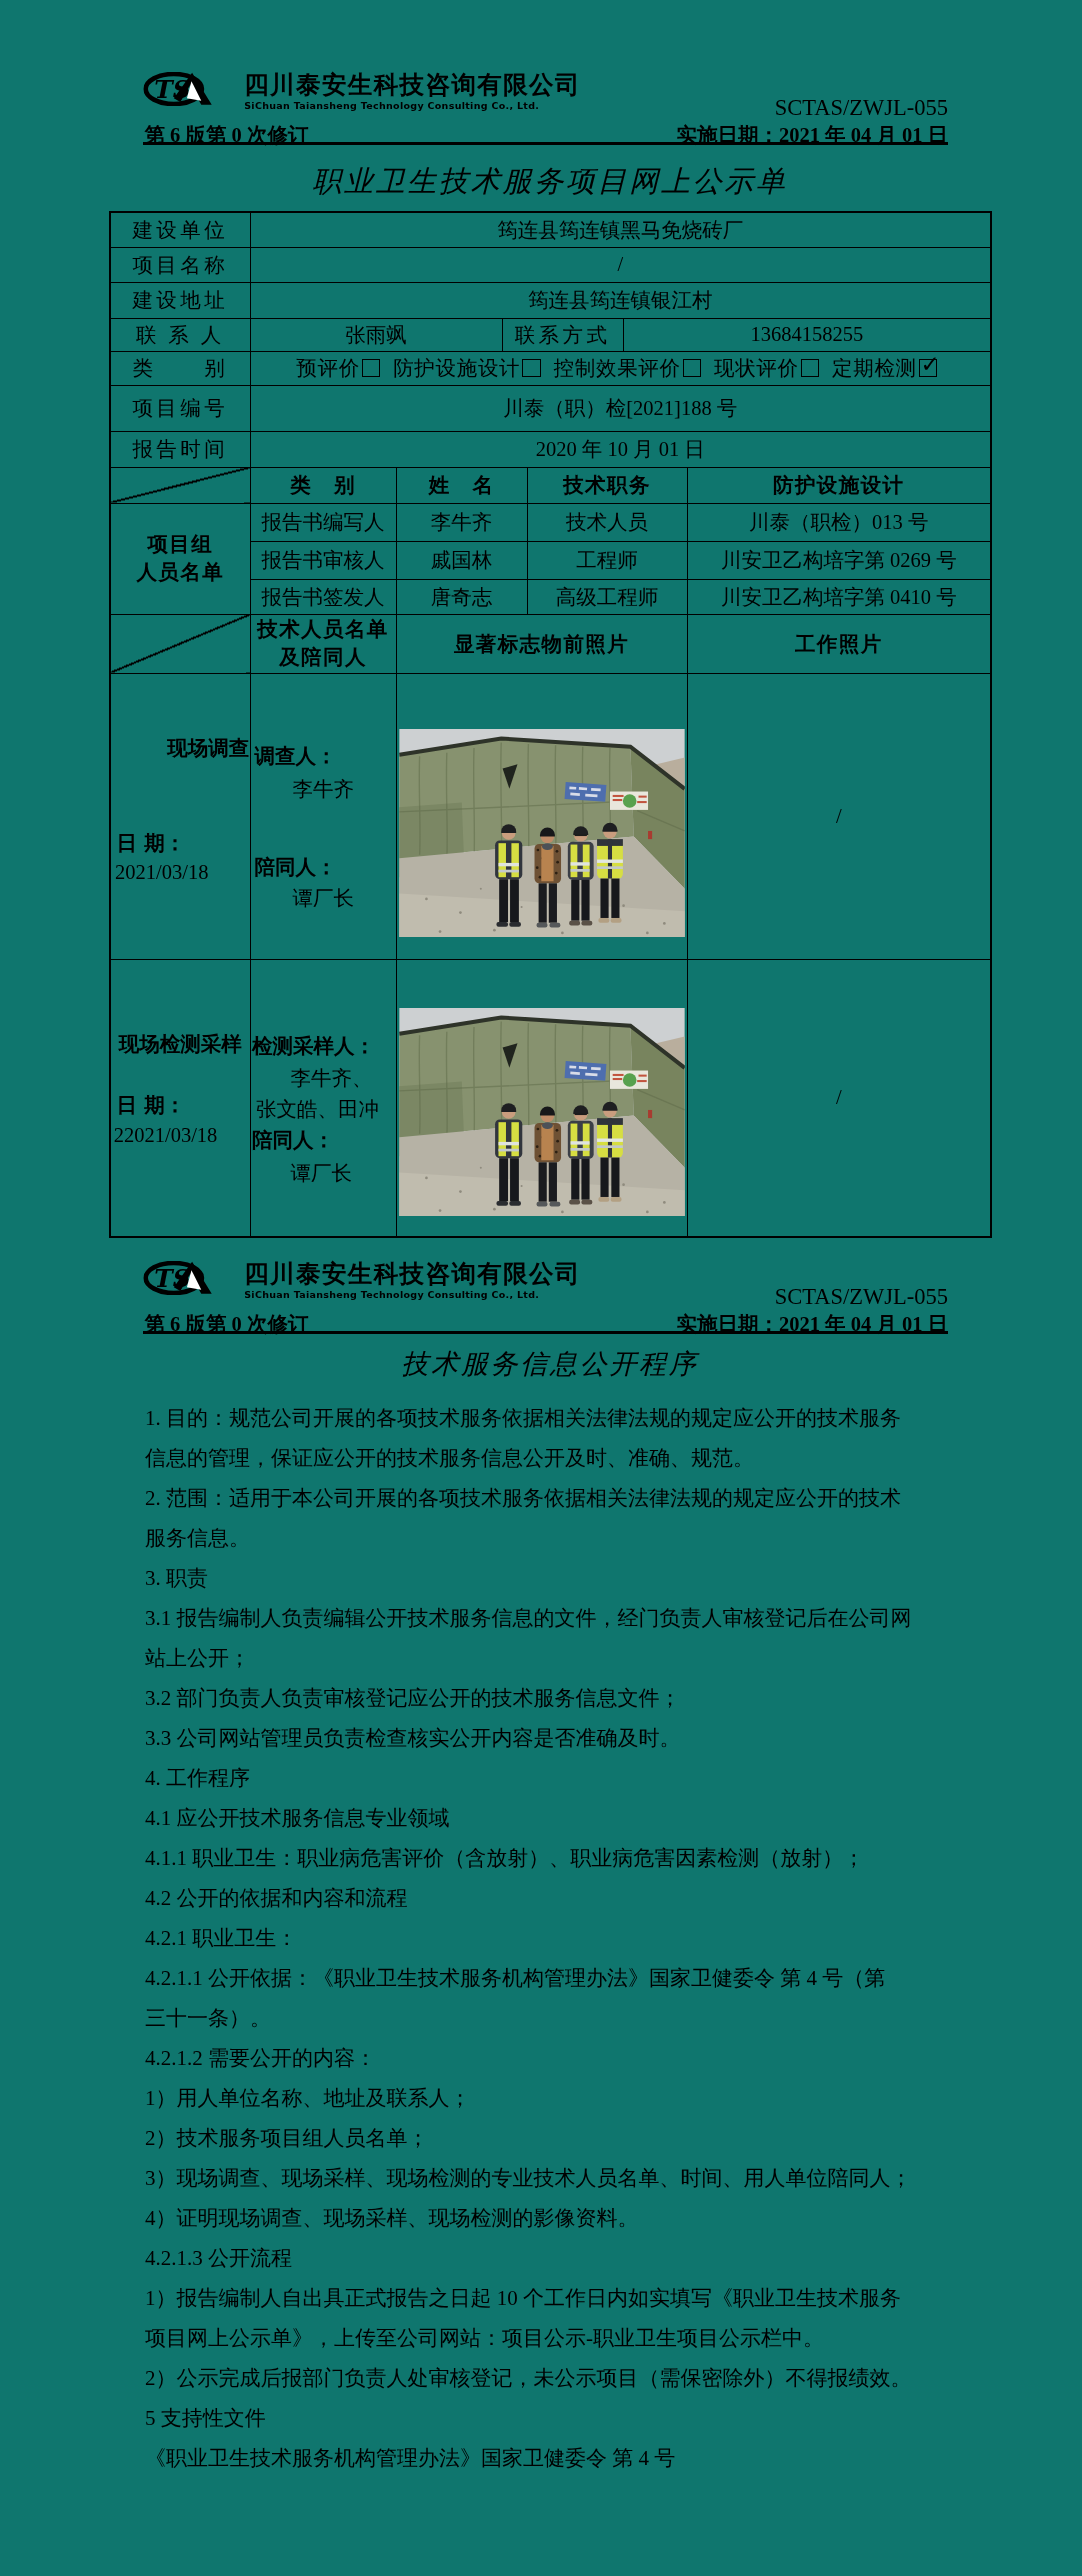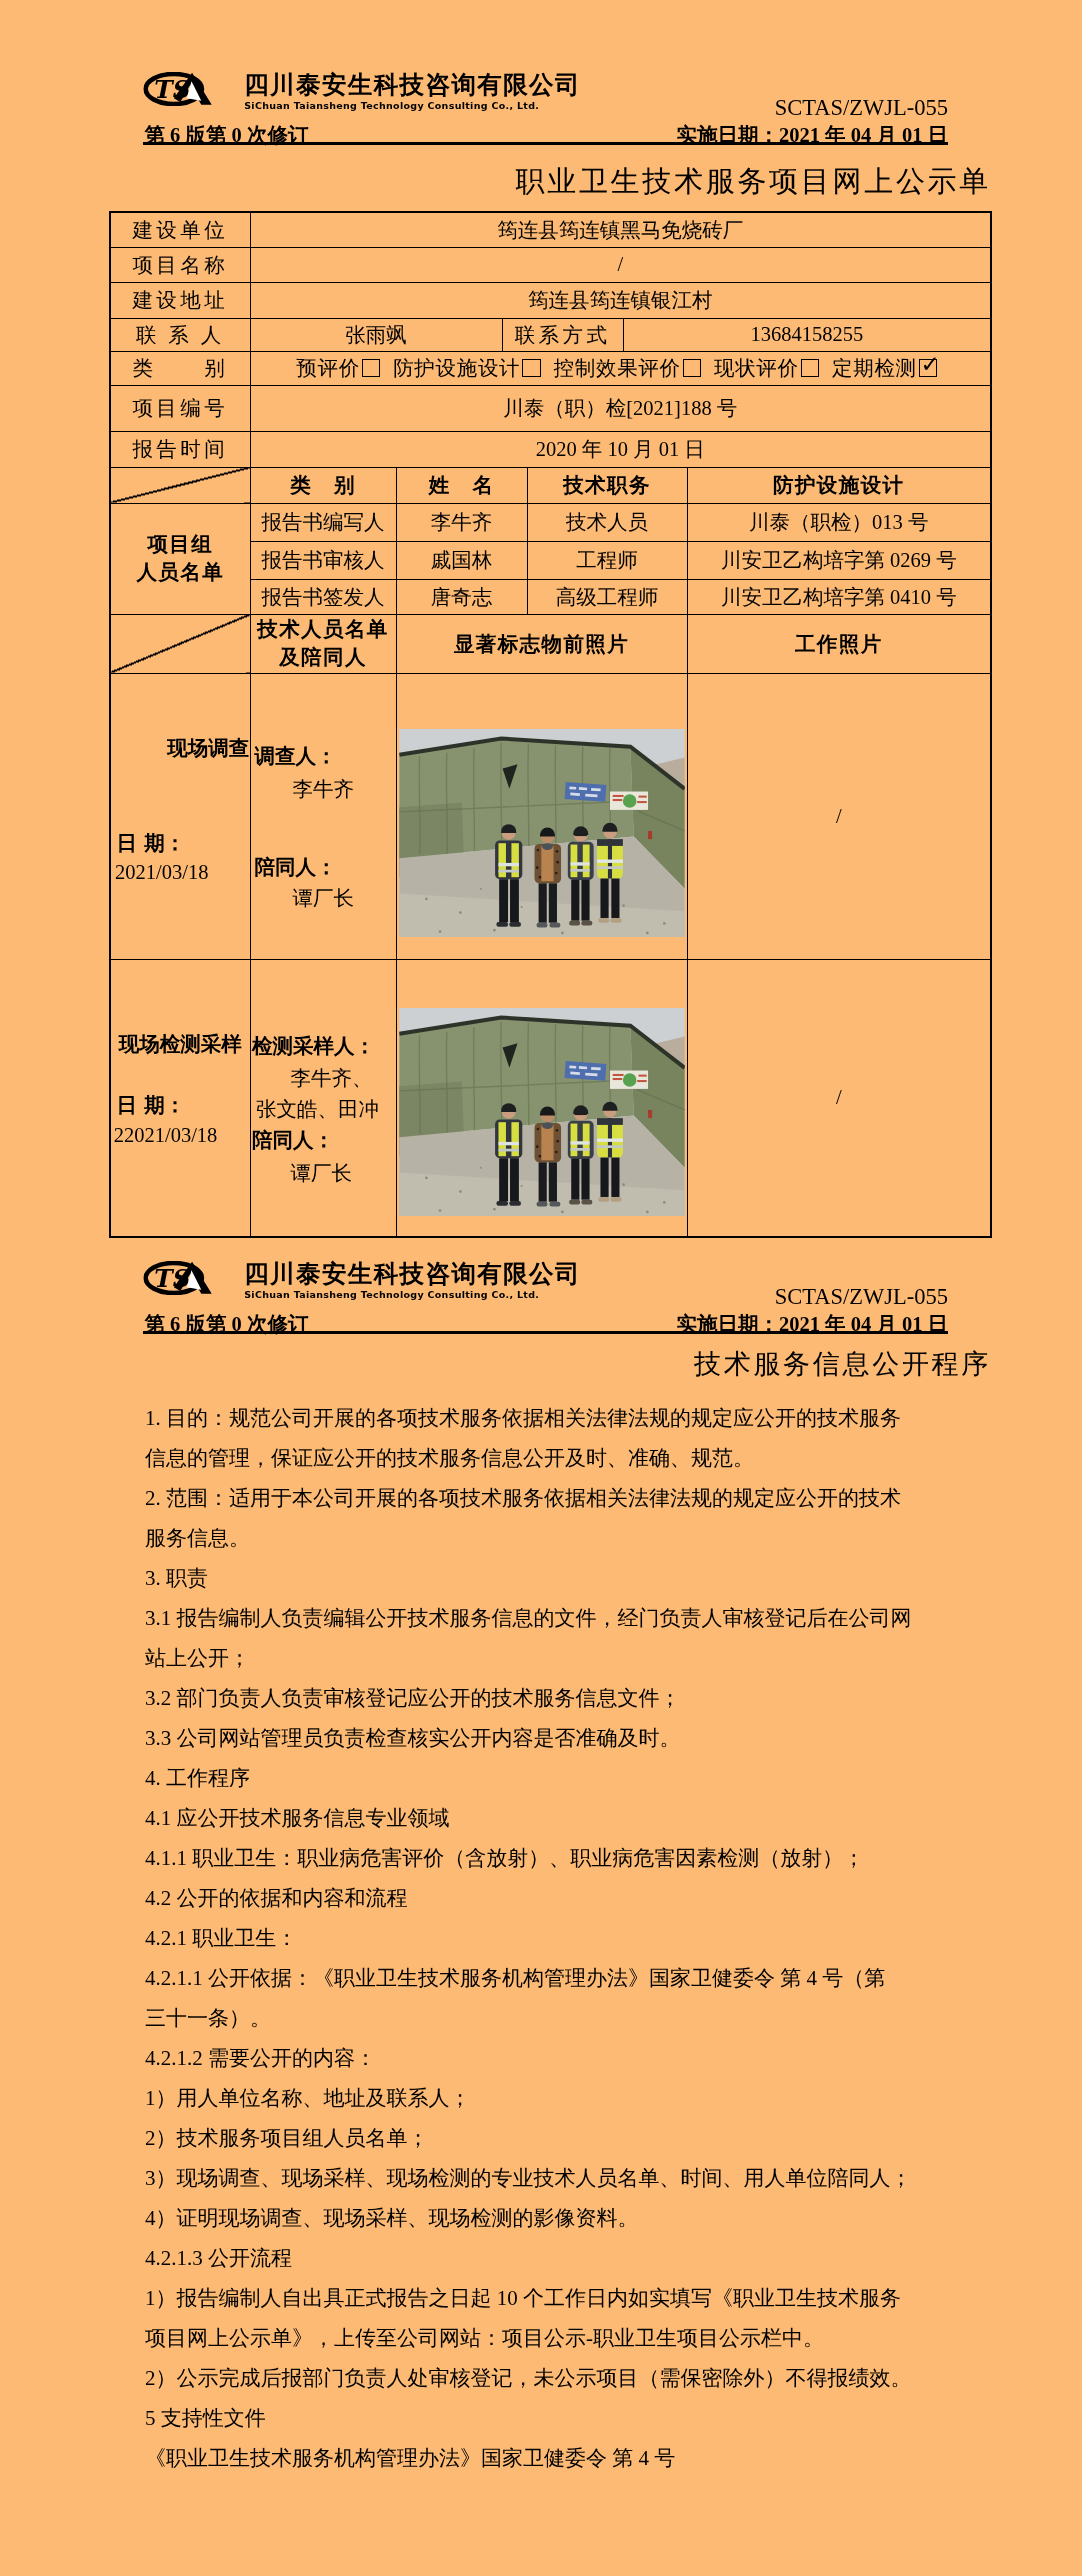--- a/index.html
+++ b/index.html
@@ -1,34 +1,34 @@
 <!DOCTYPE html>
 <html style="font-size:11px"><head>
 <meta charset="utf-8">
 <style>
   html,body{margin:0;padding:0;background:#ffffff;}
   body{width:1082px;height:2576px;position:relative;color:#000;
        font-family:"Liberation Serif","DejaVu Serif",serif;}
-  .sheet{position:absolute;inset:0;background:#fdba74;overflow:hidden;}
+  .sheet{position:absolute;inset:0;background:#0f766e;overflow:hidden;}
 
   
   .hdr{position:absolute;left:143px;width:805px;height:76px;}
   .logo-row{position:absolute;top:0;left:0;display:flex;gap:8.2px;align-items:flex-start;}
   .logo-mark{width:93px;height:34px;flex:0 0 auto;}
   .co-cn{font-family:"DejaVu Sans","Liberation Sans",sans-serif;font-weight:bold;
          font-size:24.5px;line-height:1.05;letter-spacing:1.4px;white-space:nowrap;}
   .co-en{font-family:"DejaVu Sans","Liberation Sans",sans-serif;font-weight:bold;
          font-size:9.5px;letter-spacing:0.3px;margin-top:2px;white-space:nowrap;}
   .doc-code{position:absolute;top:23px;right:0;font-size:22.5px;white-space:nowrap;}
   .rev{position:absolute;top:49px;left:1.4px;font-size:20.5px;font-weight:bold;white-space:nowrap;}
   .impl{position:absolute;top:49px;right:0;font-size:20.5px;font-weight:bold;white-space:nowrap;}
   .rule{position:absolute;top:70px;left:0;right:0;height:3.4px;background:#000;}
 
-  .page-title{position:absolute;left:109px;width:882px;text-align:right;
-              letter-spacing:2.7px;white-space:nowrap;}
+  .page-title{position:absolute;left:109px;width:882px;text-align:center;
+              letter-spacing:2.7px;white-space:nowrap;font-style:italic;}
   .p1-title{top:162px;font-size:29px;}
   .p2-title{top:1346px;font-size:27px;}
 
   
   table.doc{position:absolute;top:211px;left:109px;width:882px;
             border-collapse:collapse;table-layout:fixed;border:2px solid #000;}
   table.doc td{border:1.4px solid #000;padding:0;font-size:20.5px;text-align:center;
                vertical-align:middle;overflow:hidden;}
   td.lbl{letter-spacing:3.4px;}
   td.hei{font-family:"DejaVu Sans","Liberation Sans",sans-serif;font-weight:bold;letter-spacing:1.4px;}

